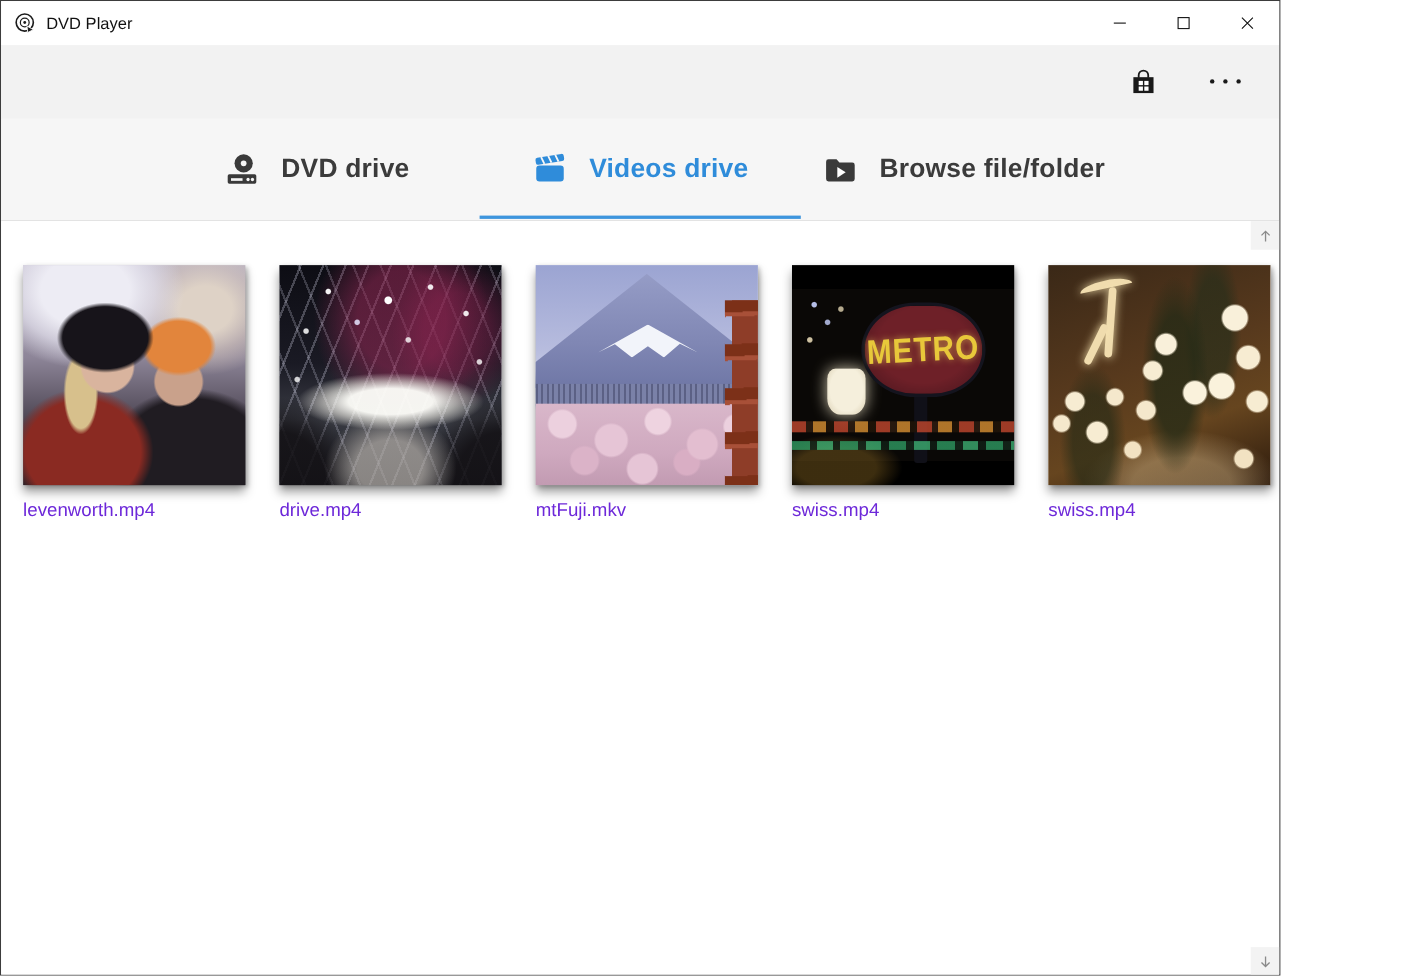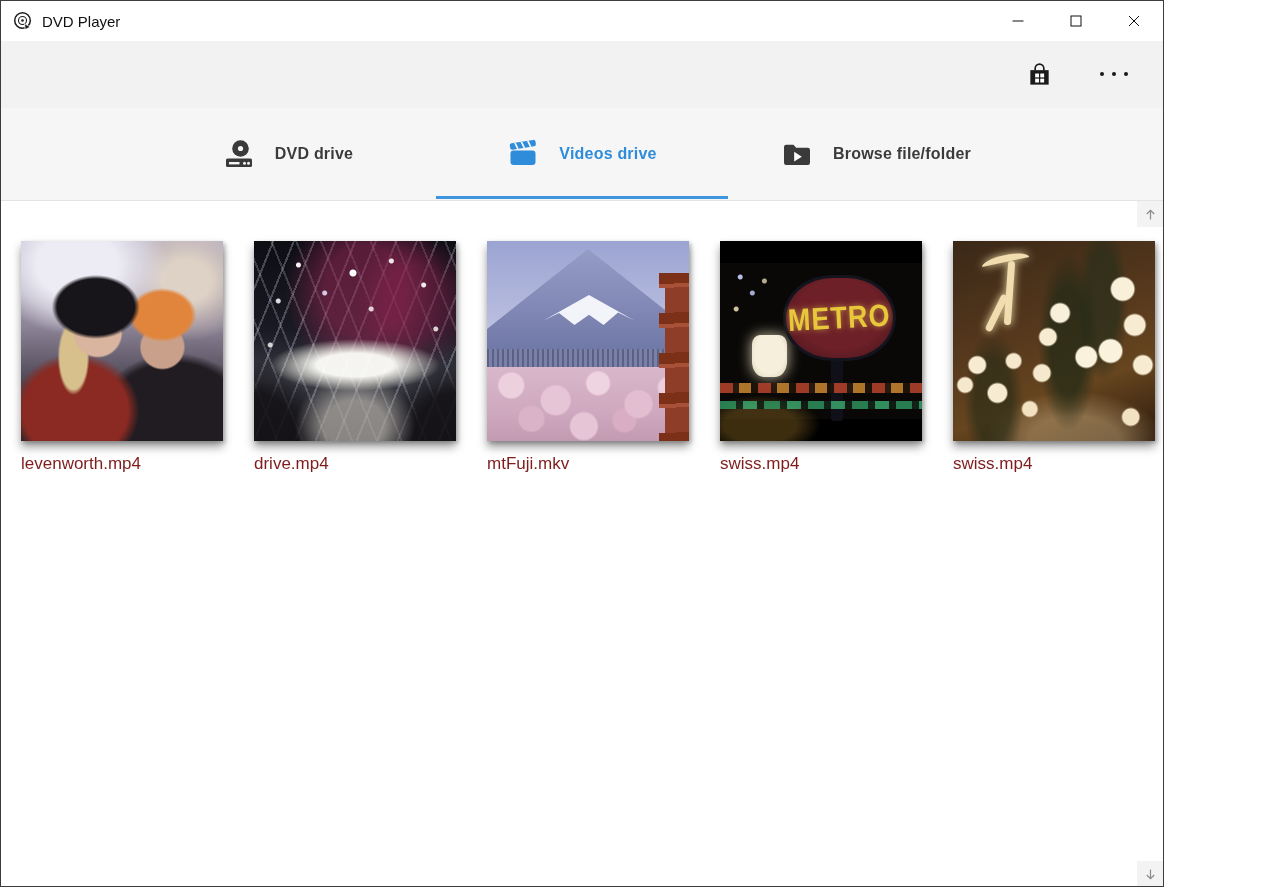--- a/index.html
+++ b/index.html
@@ -19,36 +19,36 @@
   .cmd-btn { position:absolute; width:48px; height:48px; top:9px; display:flex; align-items:center; justify-content:center; background:transparent; border:none; }
   .cmd-store { right:100px; }
   .cmd-more { right:25px; }
   .dots { display:flex; gap:8px; }
   .dots i { width:4px; height:4px; border-radius:50%; background:#1a1a1a; }
 
   
   .tabstrip { height:93px; background:#f6f6f6; border-bottom:1px solid #e3e3e3; }
   .tabs { width:882px; height:100%; margin:0 auto; display:flex; }
   .tab { position:relative; width:294px; height:100%; display:flex; align-items:center; justify-content:center; gap:20px; background:transparent; border:none; cursor:default; }
-  .tab .tab-label { font-size:16px; font-weight:600; color:#3b3b3b; letter-spacing:.2px; }
+  .tab .tab-label { font-size:24px; font-weight:600; color:#3b3b3b; letter-spacing:.2px; }
   .tab.active .tab-label { color:#2f8cda; }
   .tab .underline { display:none; }
   .tab.active .underline { display:block; position:absolute; left:1px; right:1px; bottom:1px; height:3px; background:#3e95dd; }
 
   
   .content { position:relative; height:686px; background:#fff; }
   .scrollbtn { position:absolute; right:0; width:26px; height:26px; background:#f3f3f3; border:none; color:#8a8a8a; display:flex; align-items:center; justify-content:center; }
   .scroll-up { top:0; }
   .scroll-down { bottom:0; }
 
   .tiles { display:flex; padding:40px 0 0 20px; gap:31px; }
   .file-card { width:202px; }
   .thumb { position:relative; width:202px; height:200px; overflow:hidden;
            box-shadow:0 6px 9px rgba(0,0,0,.38), 2px 2px 4px rgba(0,0,0,.22); }
-  .fname { margin-top:13px; font-size:17px; color:#7f1d1d; }
+  .fname { margin-top:13px; font-size:17px; color:#6d28d9; }
 
   
   .th-levenworth { background:
     radial-gradient(ellipse 44px 32px at 37% 33%, #17141a 0 88%, transparent 100%),
     radial-gradient(circle 25px at 38% 46%, #d9b49e 0 23px, transparent 25px),
     radial-gradient(ellipse 16px 38px at 26% 58%, #d7c08c 0 85%, transparent 100%),
     radial-gradient(ellipse 64px 58px at 27% 85%, #8a2a22 0 82%, transparent 100%),
     radial-gradient(ellipse 34px 27px at 70% 37%, #e2853c 0 85%, transparent 100%),
     radial-gradient(circle 23px at 70% 53%, #c9a18b 0 21px, transparent 23px),
     radial-gradient(ellipse 78px 64px at 76% 88%, #201c22 0 85%, transparent 100%),

